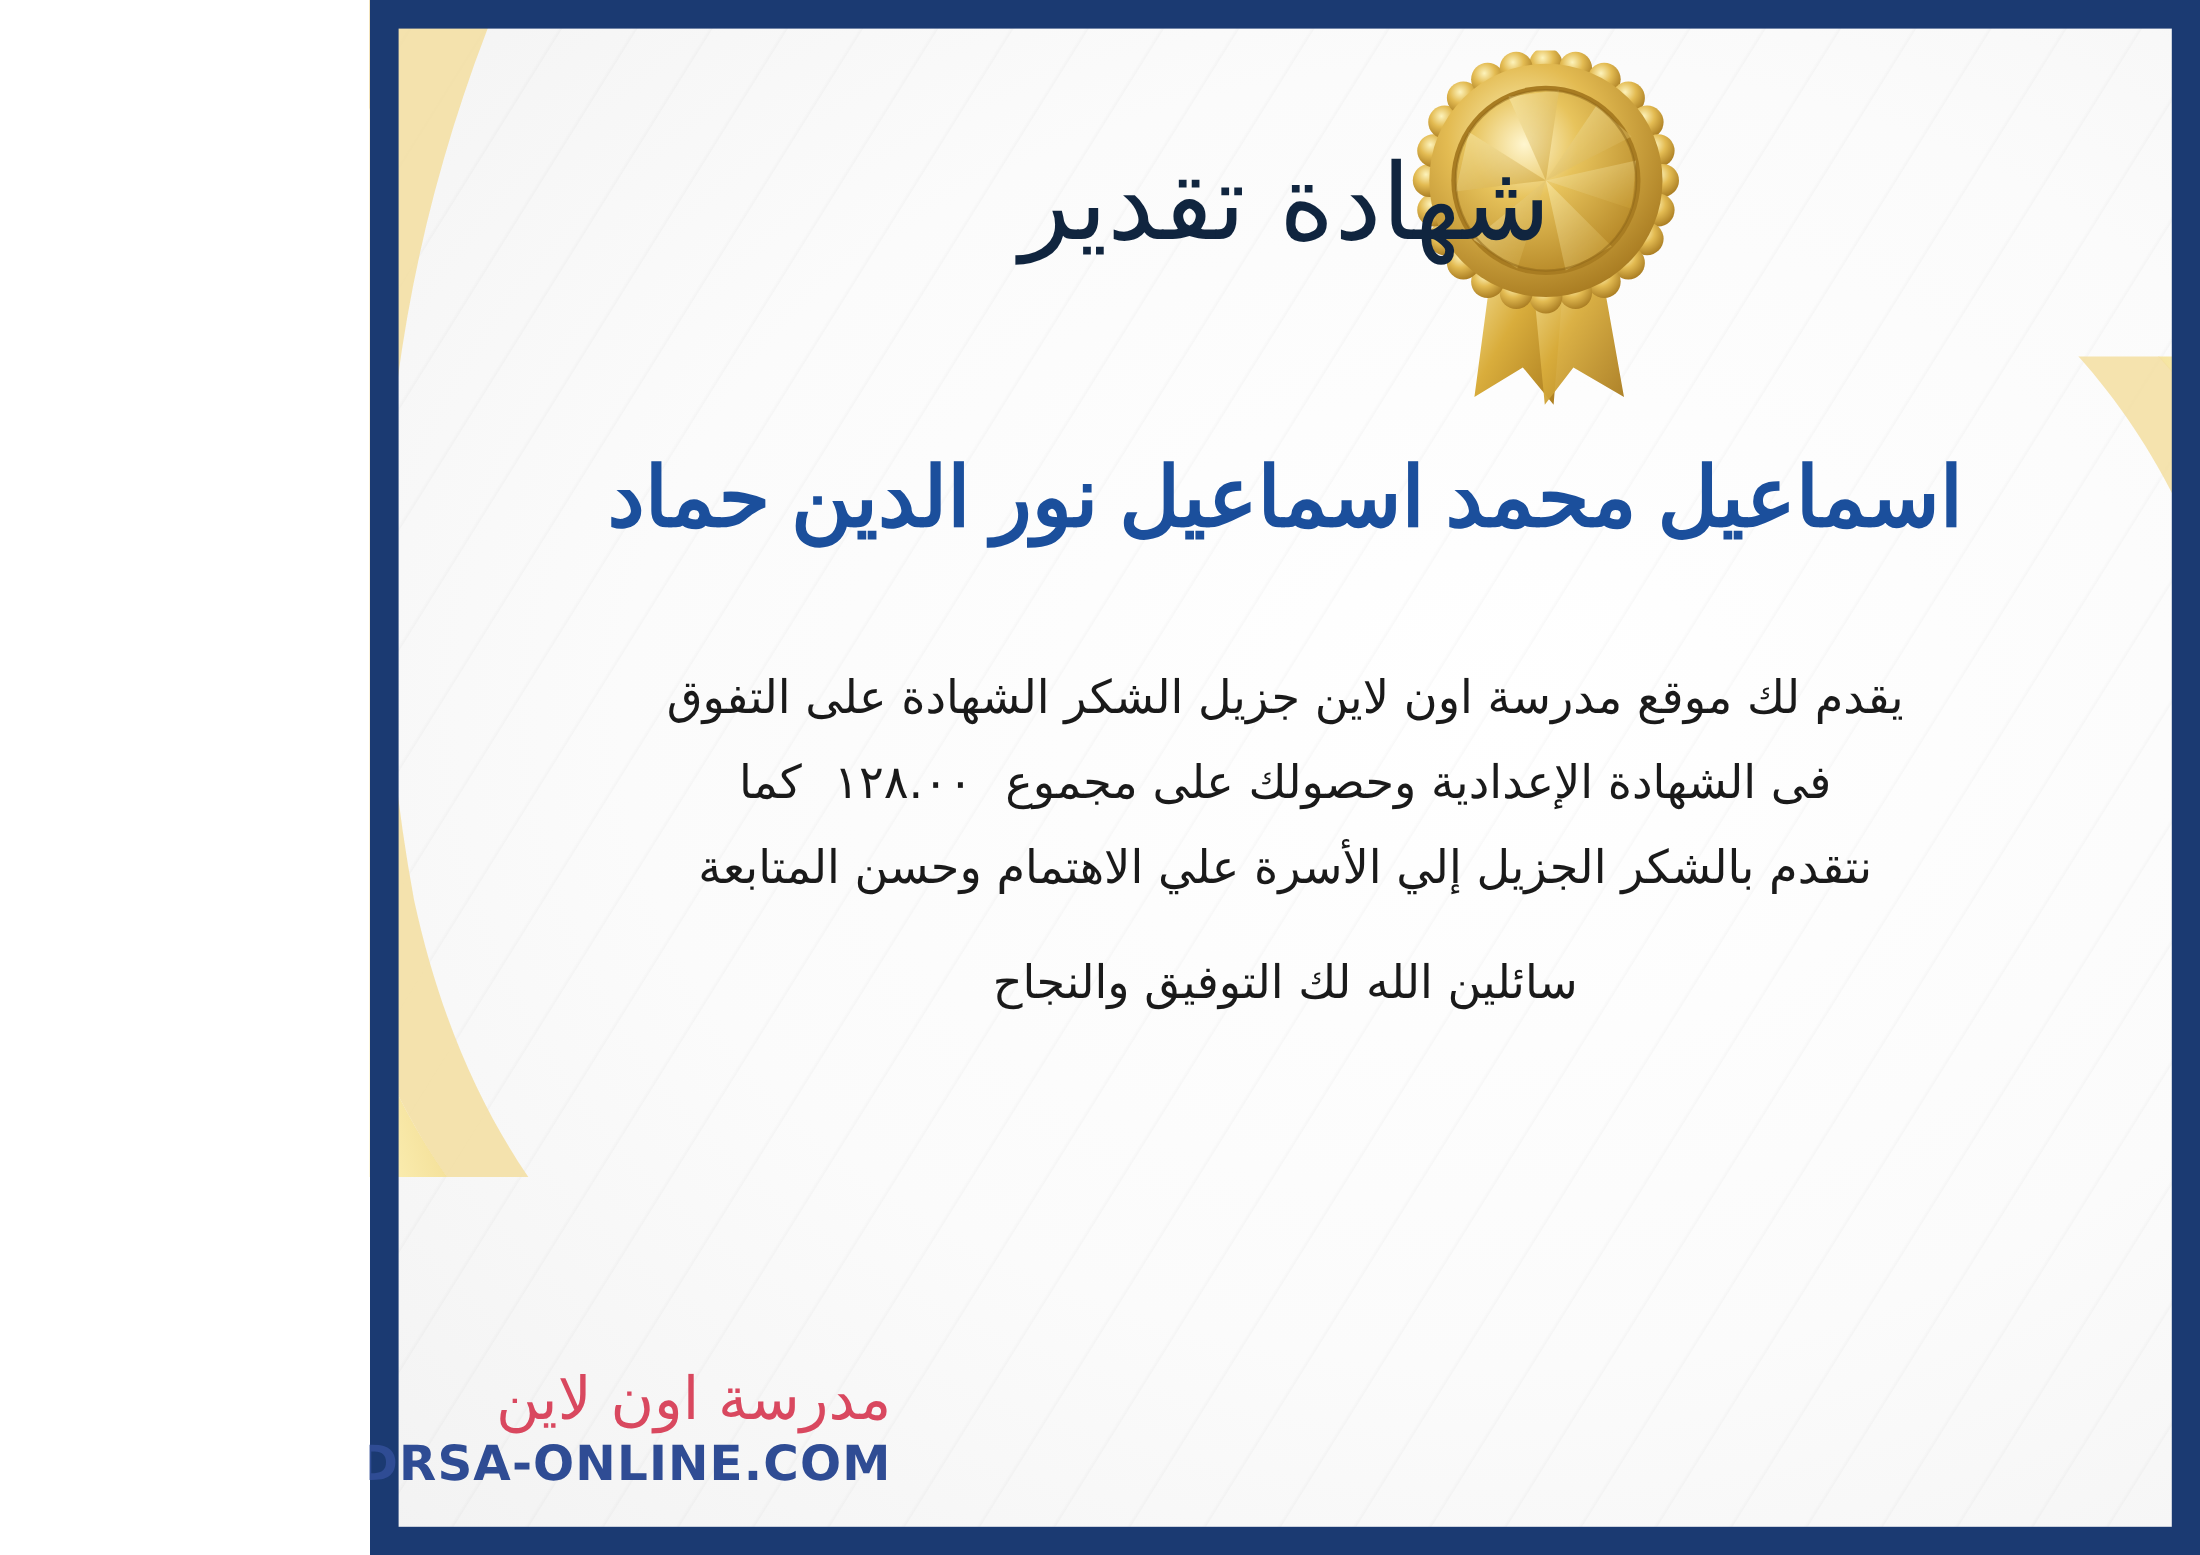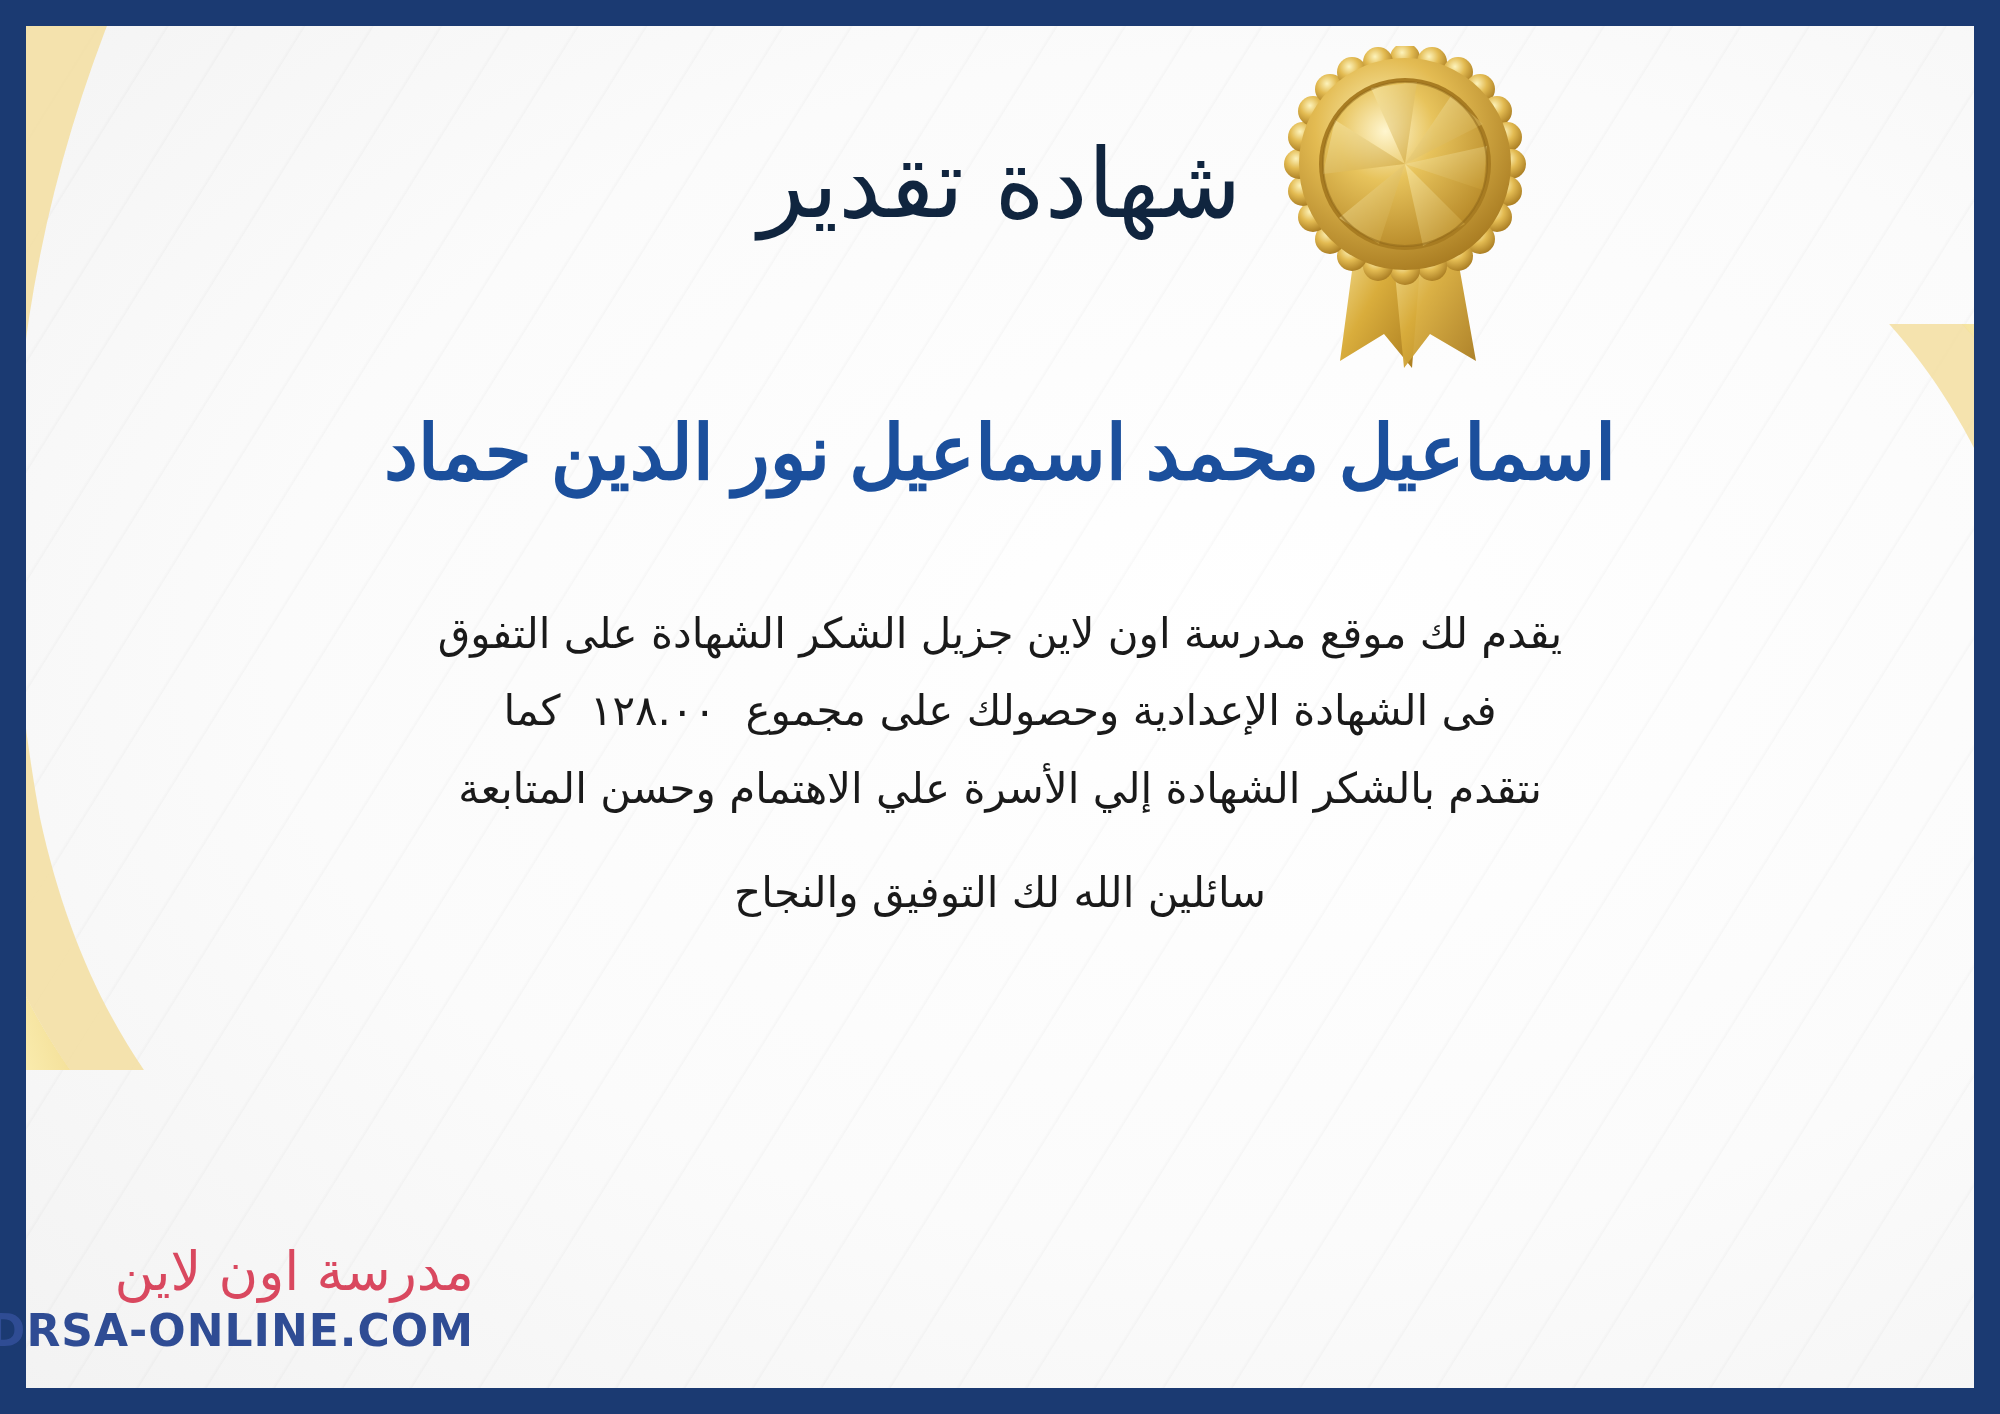--- a/index.html
+++ b/index.html
@@ -6,21 +6,21 @@
     margin: 0;
     padding: 0;
     background: #ffffff;
   }
   body {
     font-family: "DejaVu Sans", "Liberation Sans", sans-serif;
   }
 
   .certificate {
     position: relative;
-    width: 2000px;
+    width: 1664px;
     height: 1414px;
     overflow: hidden;
     background: #ffffff;
   }
 
   
   .bg-texture {
     position: absolute;
     inset: 0;
     background:
@@ -323,21 +323,21 @@
 
     <div class="student-name">اسماعيل محمد اسماعيل نور الدين حماد</div>
 
     <div class="body-text">
       <div>يقدم لك موقع مدرسة اون لاين جزيل الشكر  الشهادة على التفوق</div>
       <div>
         <span>فى الشهادة الإعدادية وحصولك على مجموع</span>
         <span class="score">١٢٨.٠٠</span>
         <span>كما</span>
       </div>
-      <div>نتقدم  بالشكر الشهادة إلي الأسرة علي الاهتمام وحسن المتابعة</div>
+      <div>نتقدم  بالشكر الجزيل إلي الأسرة علي الاهتمام وحسن المتابعة</div>
     </div>
 
     <div class="closing-text">سائلين الله لك التوفيق  والنجاح</div>
   </div>
 
   <div class="logo">
     <div class="logo-text-wrap">
       <div class="logo-ar">مدرسة اون لاين</div>
       <div class="logo-en">MADRSA-ONLINE.COM</div>
     </div>

